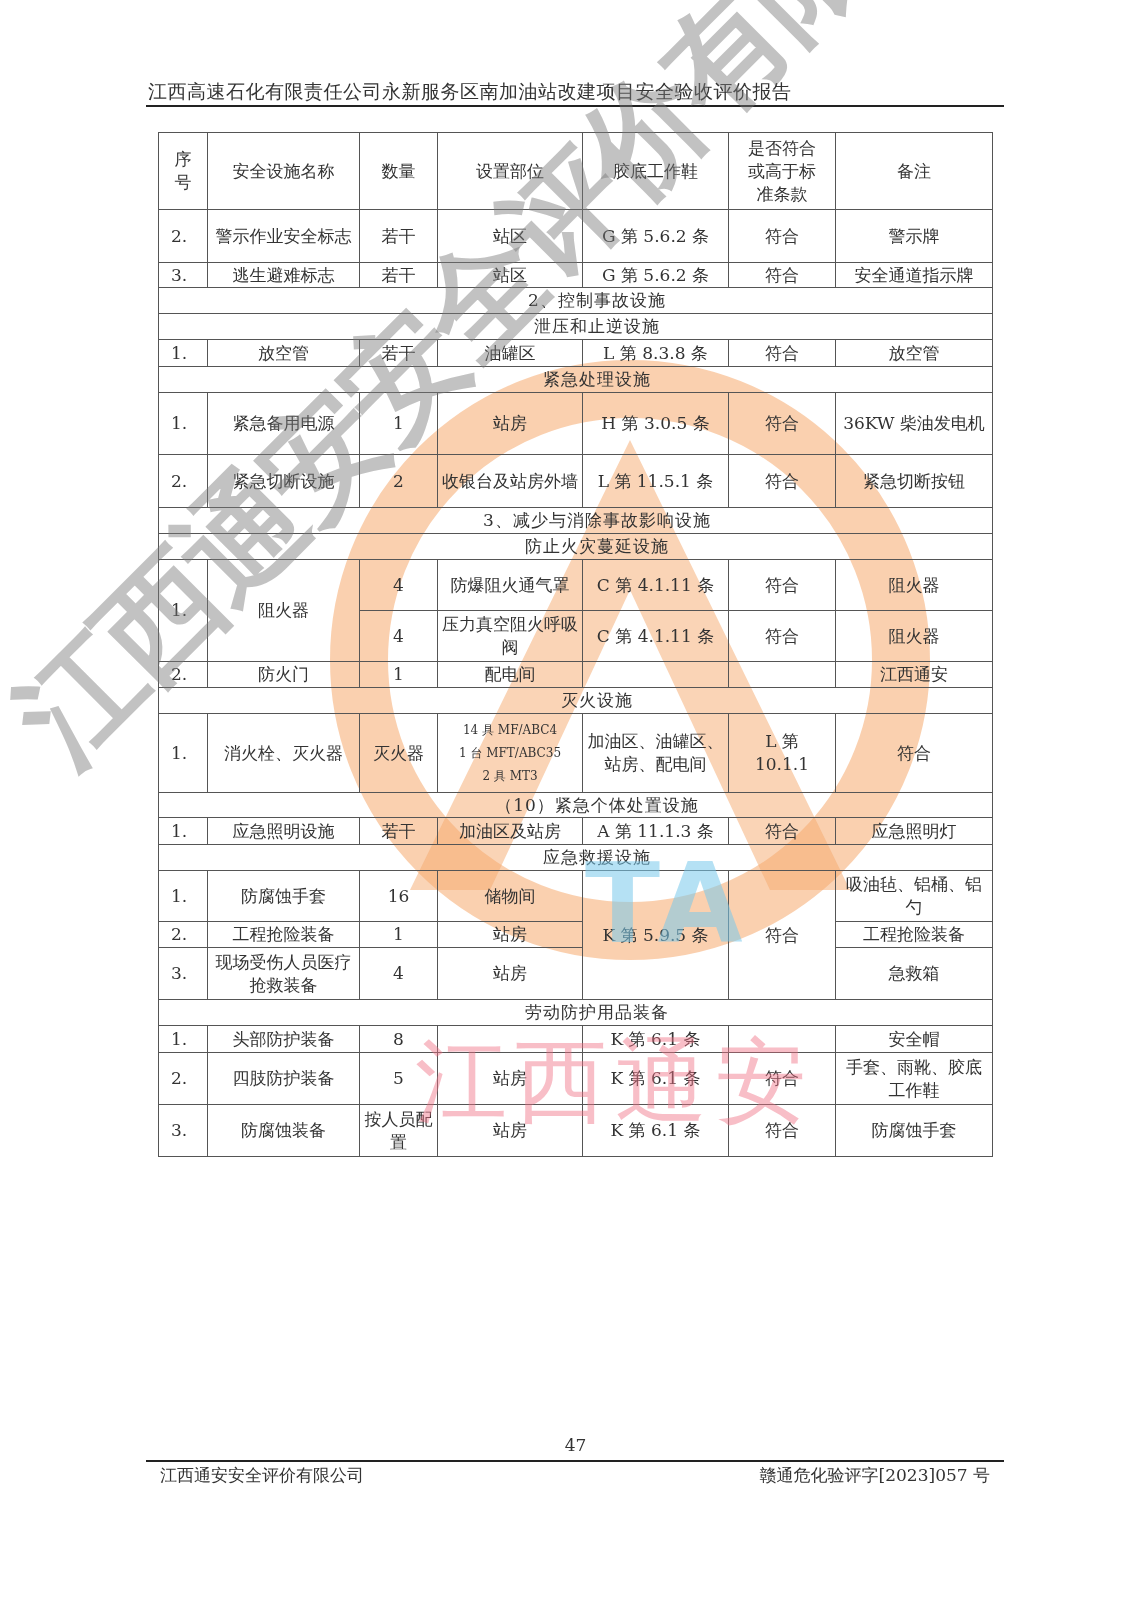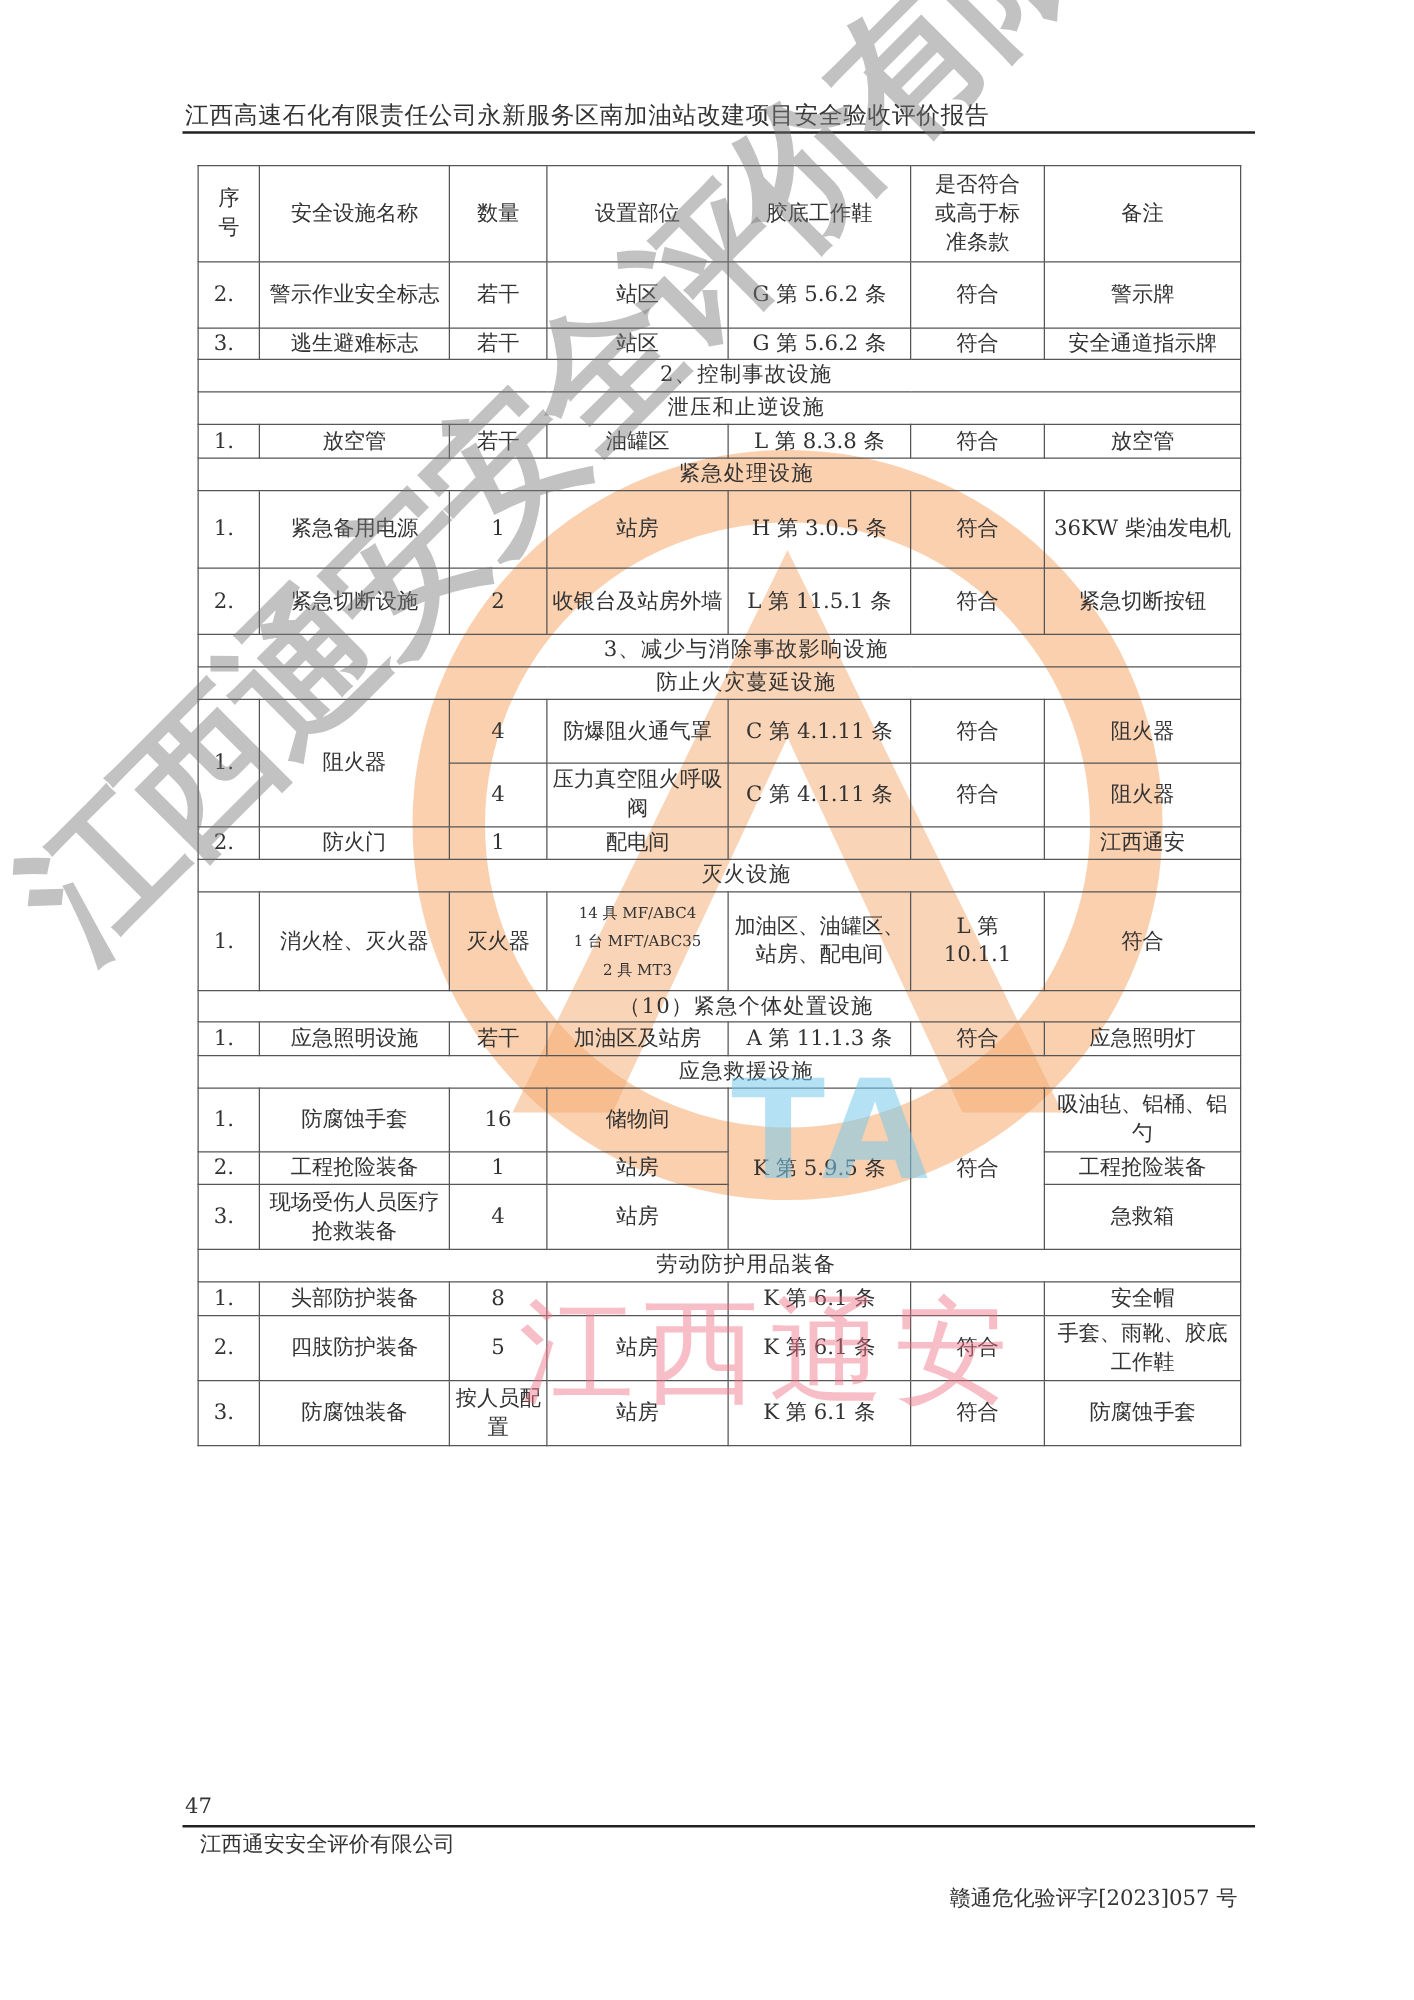--- a/index.html
+++ b/index.html
@@ -24,30 +24,30 @@
   table.facilities td {
     border: 1px solid #555;
     text-align: center; vertical-align: middle;
     padding: 0 2px; line-height: 23px;
     overflow: hidden;
   }
   table.facilities td.num { text-align: left; padding-left: 12px; }
   table.facilities td.section { letter-spacing: 1px; padding-left: 45px; }
   .footer-page {
     position: absolute; left: 148px; width: 855px; top: 1435px;
-    font-size: 17px; color: #333;
+    text-align: center; font-size: 17px; color: #333;
   }
   .footer-rule {
     position: absolute; left: 146px; width: 858px; top: 1460px; height: 2px; background: #222;
   }
   .footer-left {
     position: absolute; left: 160px; top: 1464px; font-size: 17px; color: #333;
   }
   .footer-right {
-    position: absolute; right: 141px; top: 1464px; font-size: 17px; color: #333; margin-top: 43px;
+    position: absolute; right: 141px; top: 1464px; font-size: 17px; color: #333;
   }
   
   .wm-circle {
     position: absolute; left: 330px; top: 360px; width: 600px; height: 600px;
     border-radius: 50%; border: 58px solid rgba(246, 170, 110, 0.55);
     box-sizing: border-box; pointer-events: none;
   }
   .wm-a {
     position: absolute; left: 380px; top: 420px; width: 500px; height: 500px;
     pointer-events: none;

